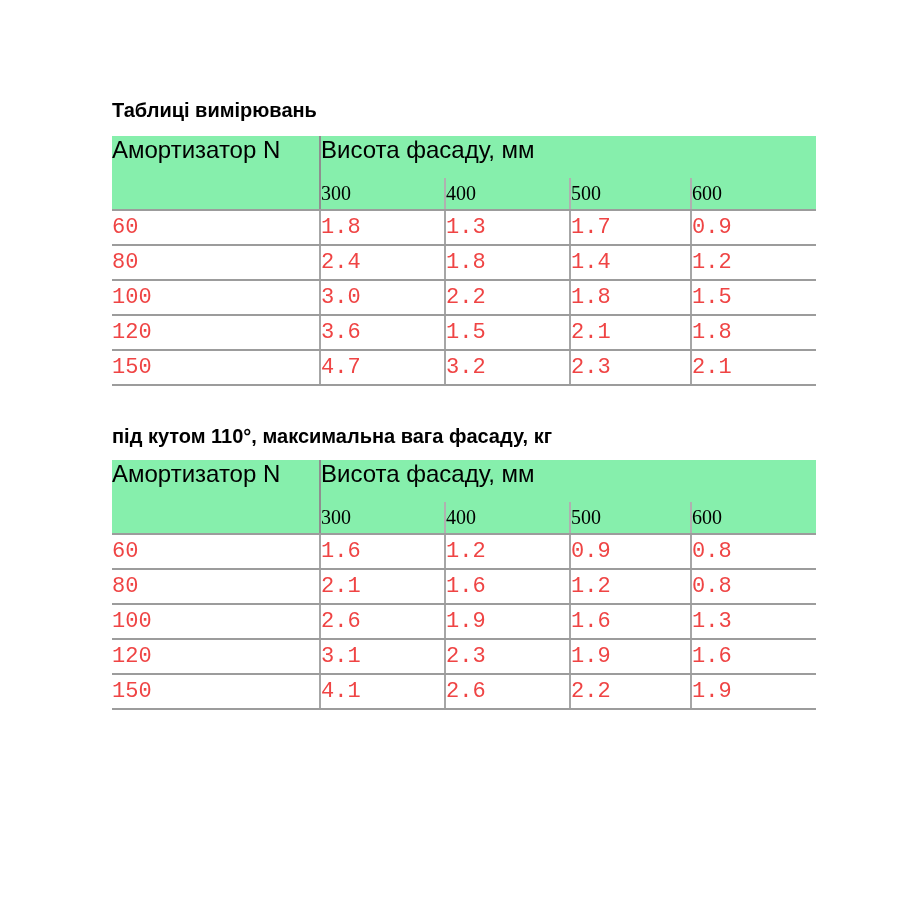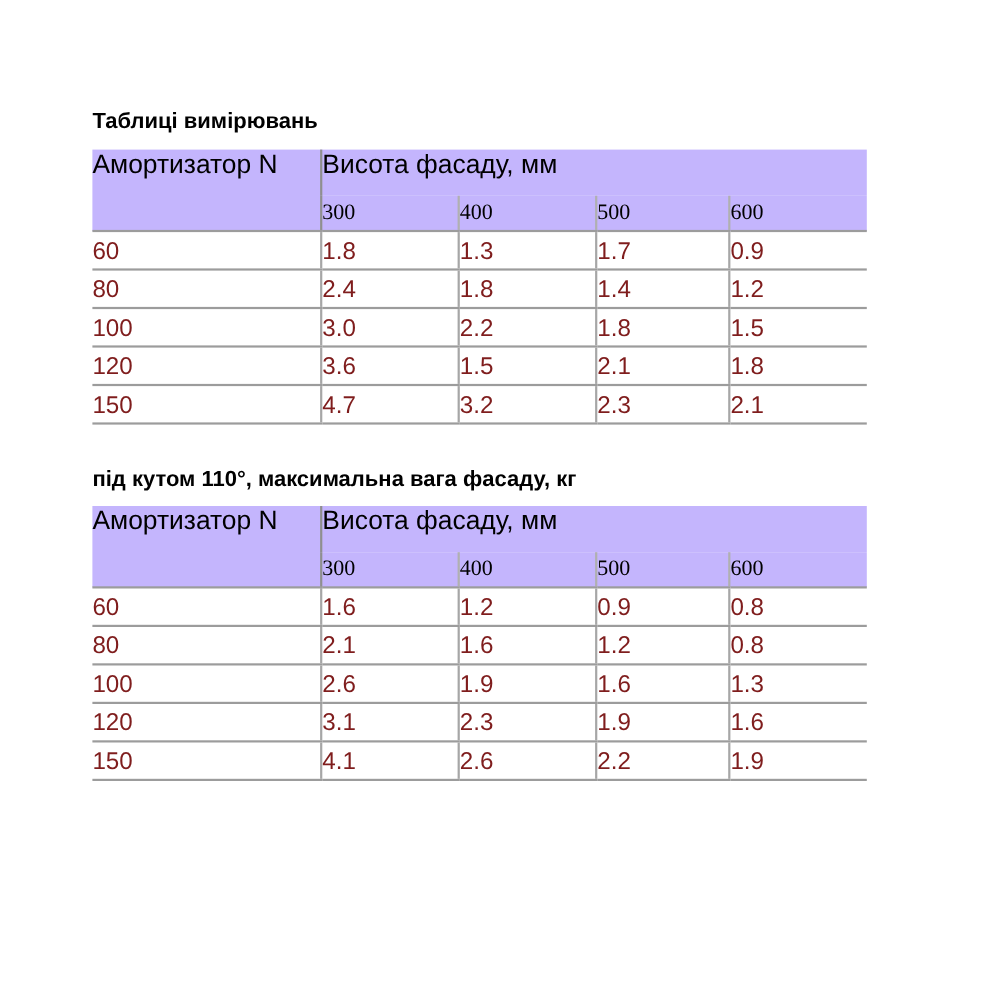--- a/index.html
+++ b/index.html
@@ -6,21 +6,21 @@
     margin: 0;
     padding: 0;
     background: #ffffff;
     width: 900px;
     height: 900px;
     font-family: "Liberation Sans", sans-serif;
     color: #000;
   }
   .content {
     position: absolute;
-    left: 84px;
+    left: 112px;
     top: 97px;
     width: 704px;
   }
   .title-line {
     font-size: 20px;
     line-height: 27px;
     font-weight: bold;
     color: #000;
   }
   .title-block { margin-bottom: 12px; }
@@ -33,21 +33,21 @@
     table-layout: fixed;
     width: 704px;
   }
   table.meas th, table.meas td {
     padding: 0;
     margin: 0;
     font-weight: normal;
     text-align: left;
   }
   
-  table.meas thead th { background: #c4b5fd; }
+  table.meas thead th { background: #86efac; }
   th.label-head {
     vertical-align: top;
     font-size: 24px;
     font-weight: bold;
     padding: 7px 0 0 8px;
     border-right: 2px solid #8f8f8f;
     border-bottom: 2px solid #9c9c9c;
   }
   tr.head-main { height: 42px; }
   th.group-head {
@@ -63,23 +63,24 @@
     vertical-align: middle;
     padding-left: 9px;
     border-bottom: 2px solid #9c9c9c;
     font-family: Liberation Serif, serif;
   }
   th.sub-head + th.sub-head { border-left: 2px solid #b0b0b0; margin-left: 30px; }
   
   table.meas tbody tr { height: 35px; }
   table.meas tbody td {
     font-size: 22px;
-    color: #7f1d1d;
+    color: #ef4444;
     vertical-align: middle;
     border-bottom: 2px solid #9c9c9c;
+    font-family: Liberation Mono, monospace;
   }
   td.row-label { padding-left: 8px; }
   td.val {
     padding-left: 9px;
     border-left: 2px solid #a6a6a6;
   }
   td.val:first-of-type { border-left: 2px solid #9c9c9c; }
 </style>
 </head>
 <body>

